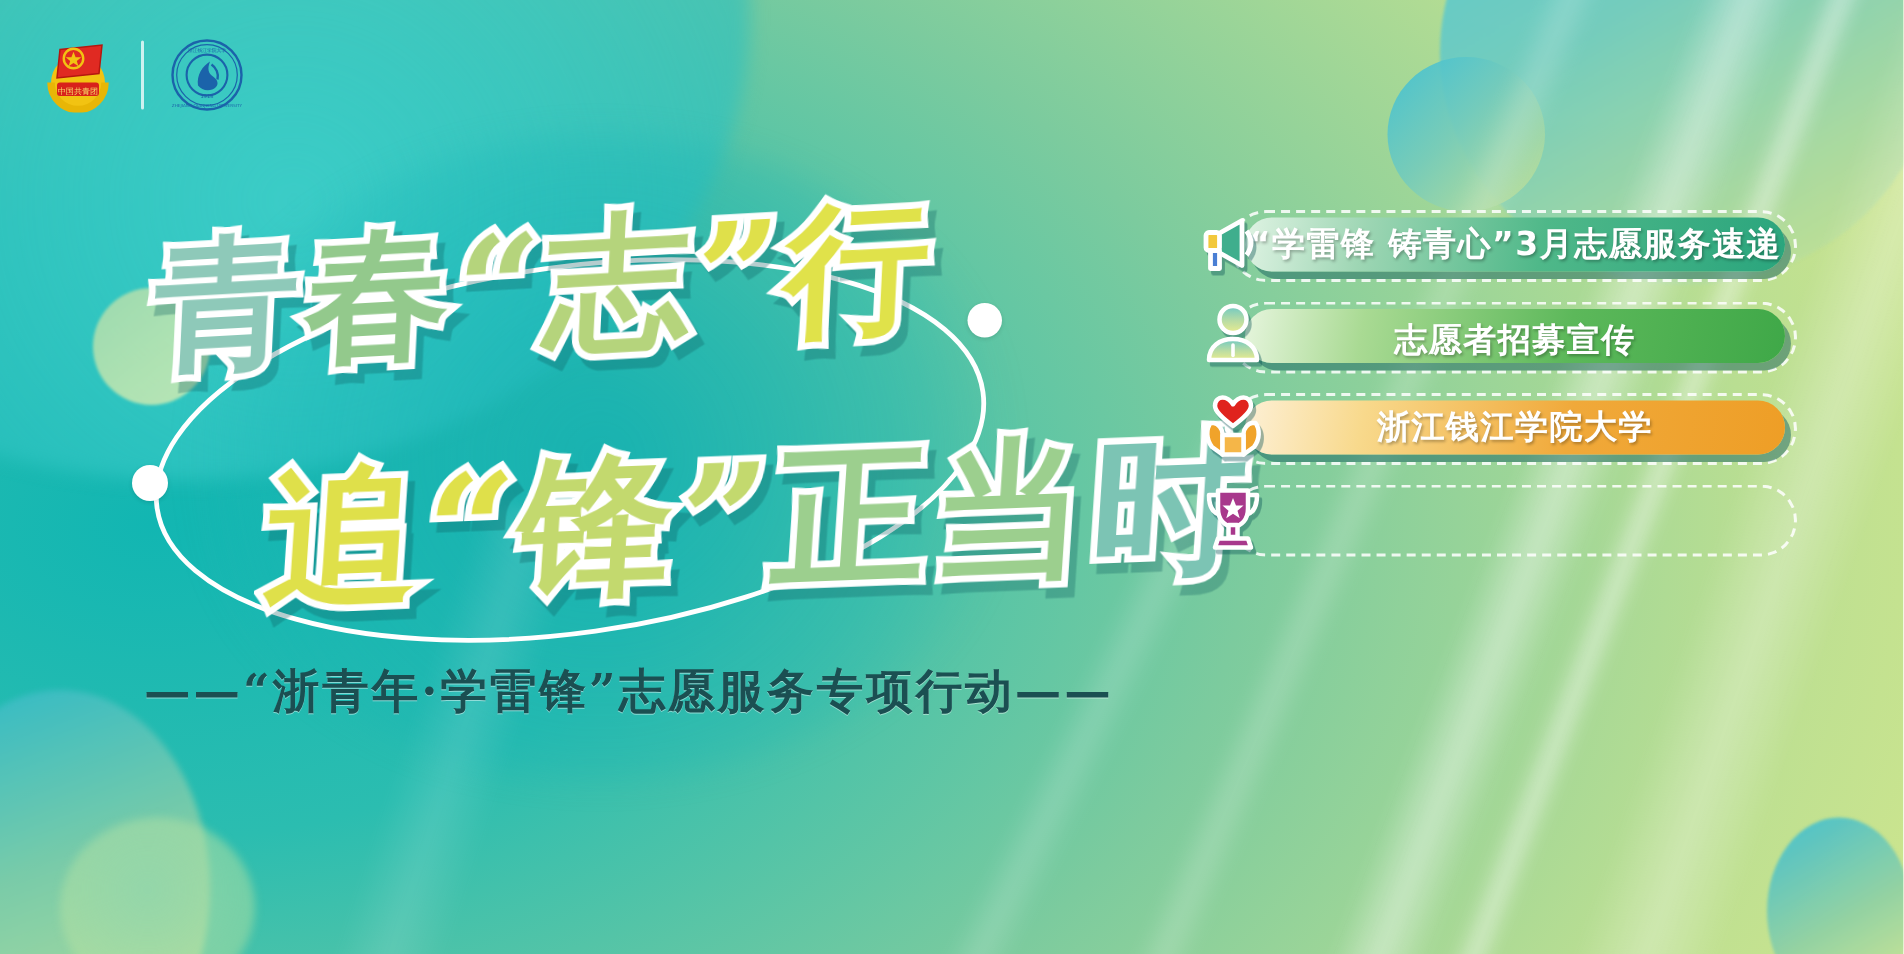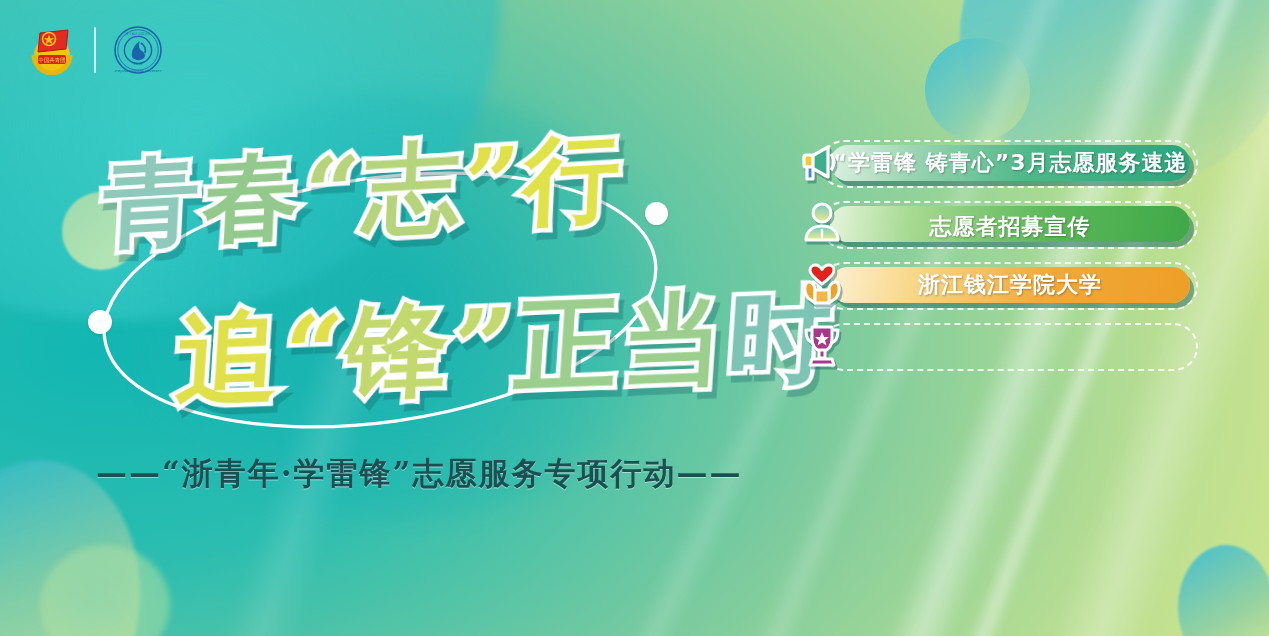--- a/index.html
+++ b/index.html
@@ -89,21 +89,21 @@
   .c3{color:#b5d47c;}
   .c4{color:#e0e24a;}
   .c5{color:#dfe04a;}
   .c6{color:#c3d96e;}
   .c7{color:#9ccf8e;}
   .c8{color:#7cc4b4;}
   .quote{font-family:"DejaVu Serif","Liberation Serif",serif;}
 
   
   .subtitle{
-    position:absolute;left:96px;top:453px;width:640px;
+    position:absolute;left:96px;top:440px;width:640px;
     text-align:center;color:#1b4f52;font-size:31px;font-weight:bold;
     letter-spacing:2px;white-space:nowrap;
     font-family:"DejaVu Serif","Liberation Serif",serif;
     text-shadow:0 1px 0 rgba(255,255,255,.45);
   }
 
   
   .menu{position:absolute;left:796px;top:136px;width:400px;}
   .menu-row{position:relative;height:60px;margin-bottom:1px;}
   .pill-outline{

